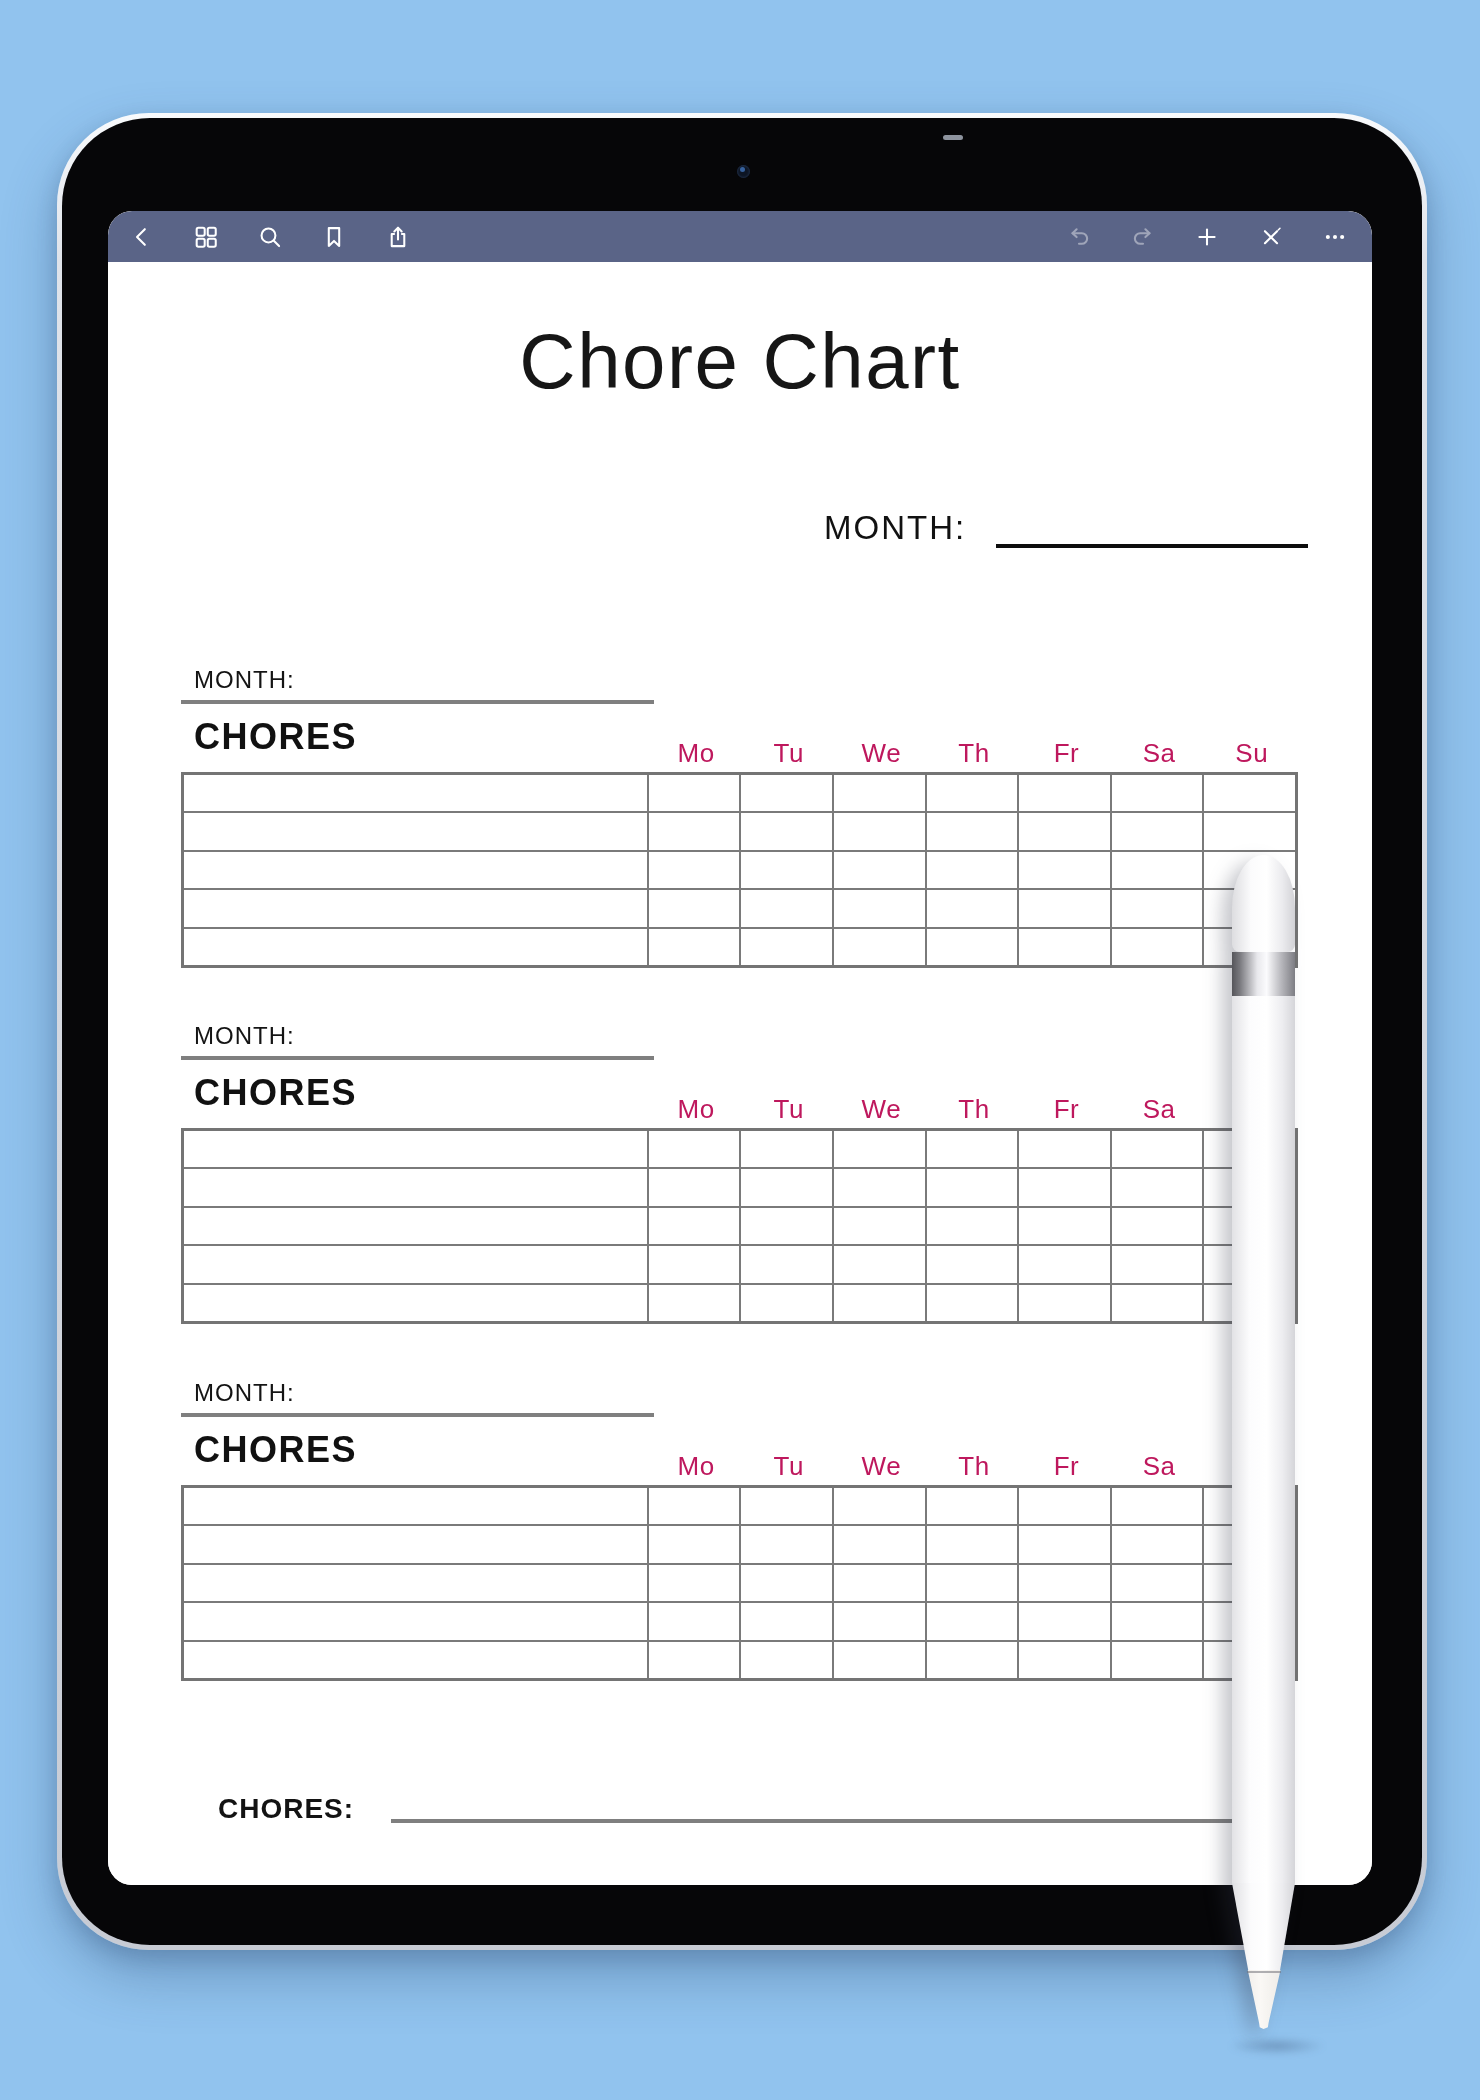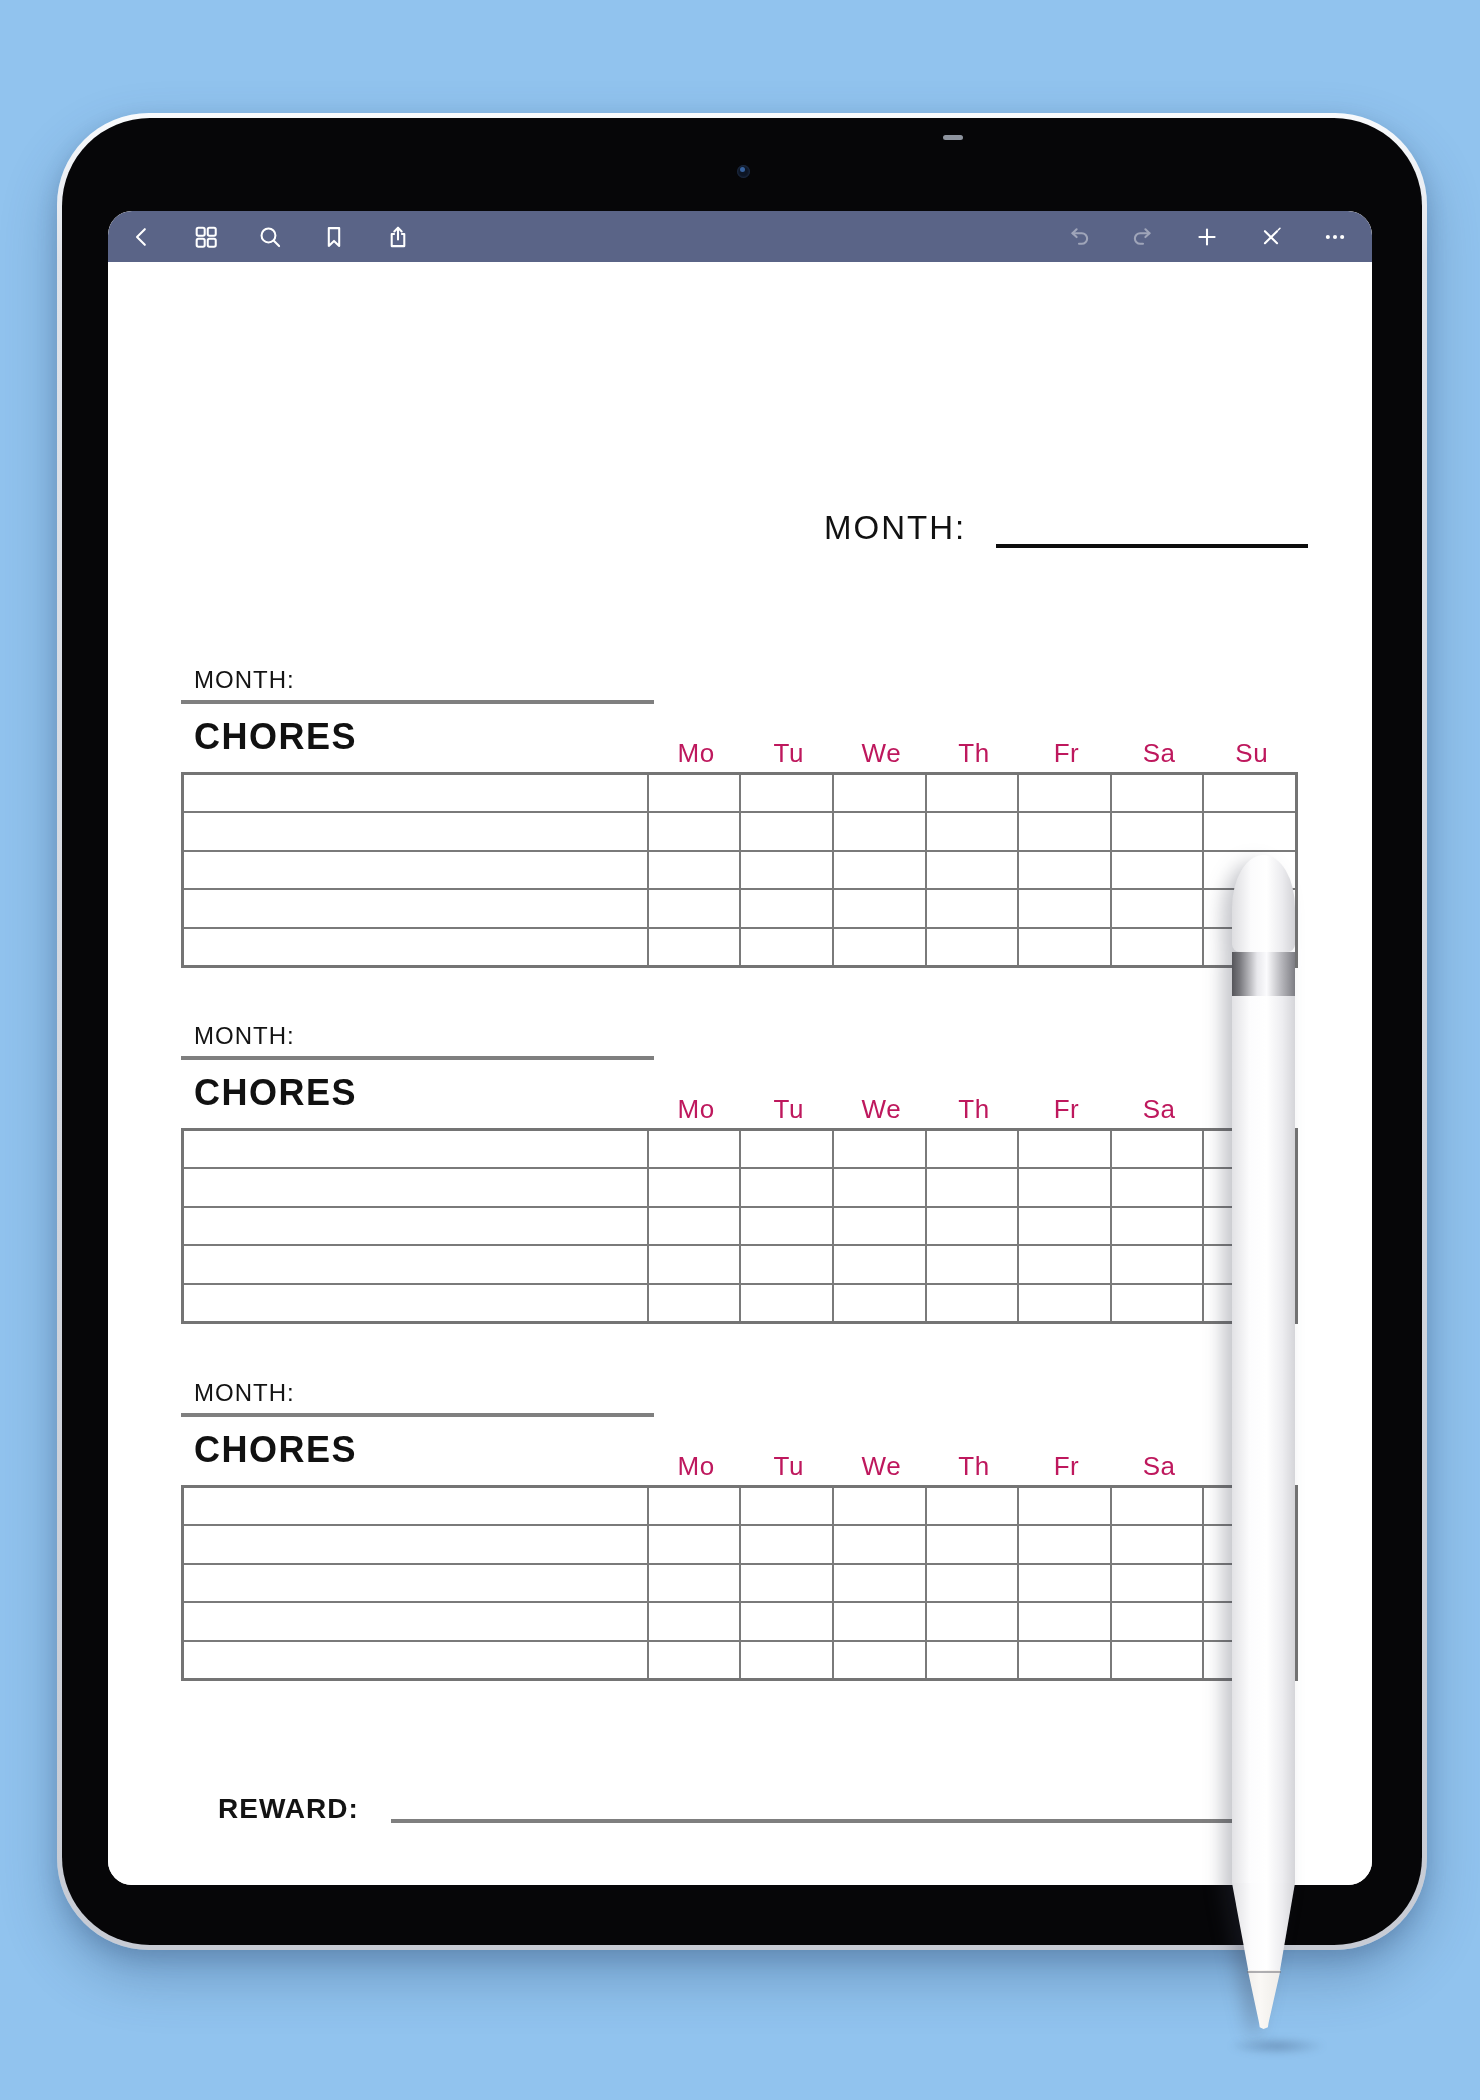--- a/index.html
+++ b/index.html
@@ -158,20 +158,21 @@
               <circle class="fillwhite" cx="5.4" cy="12" r="1.9"></circle>
               <circle class="fillwhite" cx="12" cy="12" r="1.9"></circle>
               <circle class="fillwhite" cx="18.6" cy="12" r="1.9"></circle>
             </svg>
         </button>
       </div>
     </div>
 
     <div class="page">
 
+      <h1 class="page-title">Chore Chart</h1>
 
       <span class="month-top-label">MONTH:</span>
       <div class="month-top-line"></div>
 
       <section class="chart-section" id="section-1">
         <span class="sec-month">MONTH:</span>
         <div class="sec-line"></div>
         <span class="sec-chores">CHORES</span>
         <div class="day-labels">
             <span class="day-label">Mo</span>
@@ -363,21 +364,21 @@
               <div class="cell day-cell"></div>
               <div class="cell day-cell"></div>
               <div class="cell day-cell"></div>
               <div class="cell day-cell"></div>
               <div class="cell day-cell"></div>
               <div class="cell day-cell"></div>
             </div>
           </div>
       </section>
 
-      <span class="reward-label">REWARD:</span>
+      <span class="reward-label">CHORES:</span>
       <div class="reward-line"></div>
 
     </div>
   </div>
 
   <div class="pencil">
     <div class="pencil-cap"></div>
     <div class="pencil-band"></div>
     <div class="pencil-body"></div>
     <div class="pencil-taper"></div>

